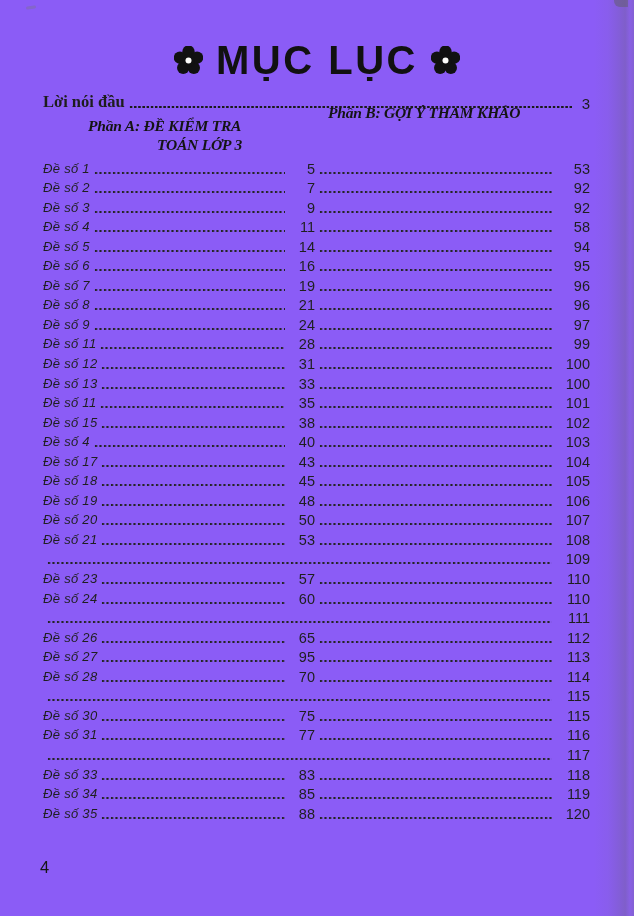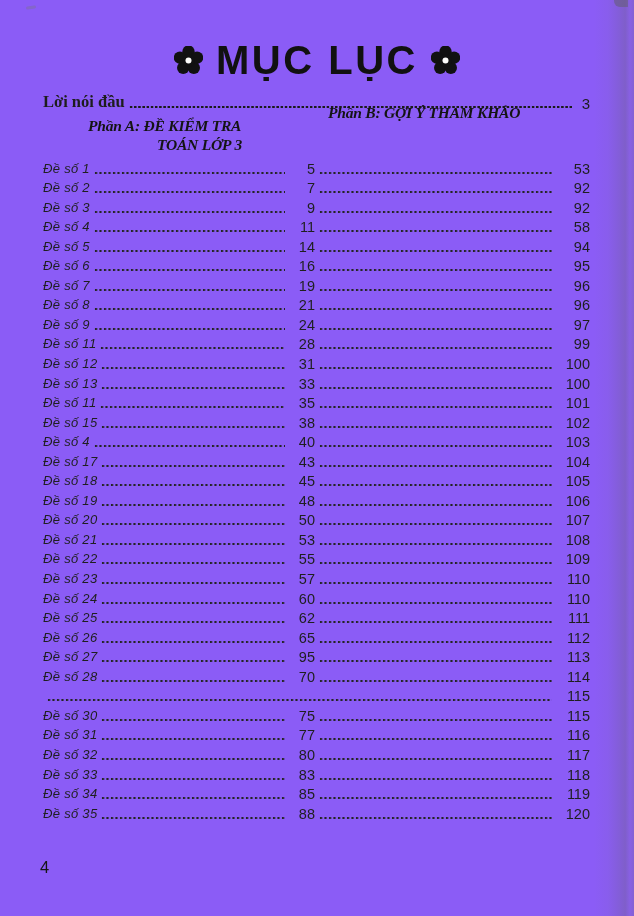--- a/index.html
+++ b/index.html
@@ -316,25 +316,20 @@
       <div class="toc-row">
     <div class="seg-a">
       <span class="row-label">Đề số 21</span>
       <span class="dots"></span>
       <span class="num num-a">53</span>
     </div>
     <span class="dots"></span>
     <span class="num num-b">108</span>
   </div>
       <div class="toc-row">
-    <div class="seg-a">
-      <span class="row-label">Đề số 22</span>
-      <span class="dots"></span>
-      <span class="num num-a">55</span>
-    </div>
     <span class="dots"></span>
     <span class="num num-b">109</span>
   </div>
       <div class="toc-row">
     <div class="seg-a">
       <span class="row-label">Đề số 23</span>
       <span class="dots"></span>
       <span class="num num-a">57</span>
     </div>
     <span class="dots"></span>
@@ -343,25 +338,20 @@
       <div class="toc-row">
     <div class="seg-a">
       <span class="row-label">Đề số 24</span>
       <span class="dots"></span>
       <span class="num num-a">60</span>
     </div>
     <span class="dots"></span>
     <span class="num num-b">110</span>
   </div>
       <div class="toc-row">
-    <div class="seg-a">
-      <span class="row-label">Đề số 25</span>
-      <span class="dots"></span>
-      <span class="num num-a">62</span>
-    </div>
     <span class="dots"></span>
     <span class="num num-b">111</span>
   </div>
       <div class="toc-row">
     <div class="seg-a">
       <span class="row-label">Đề số 26</span>
       <span class="dots"></span>
       <span class="num num-a">65</span>
     </div>
     <span class="dots"></span>
@@ -401,25 +391,20 @@
       <div class="toc-row">
     <div class="seg-a">
       <span class="row-label">Đề số 31</span>
       <span class="dots"></span>
       <span class="num num-a">77</span>
     </div>
     <span class="dots"></span>
     <span class="num num-b">116</span>
   </div>
       <div class="toc-row">
-    <div class="seg-a">
-      <span class="row-label">Đề số 32</span>
-      <span class="dots"></span>
-      <span class="num num-a">80</span>
-    </div>
     <span class="dots"></span>
     <span class="num num-b">117</span>
   </div>
       <div class="toc-row">
     <div class="seg-a">
       <span class="row-label">Đề số 33</span>
       <span class="dots"></span>
       <span class="num num-a">83</span>
     </div>
     <span class="dots"></span>

